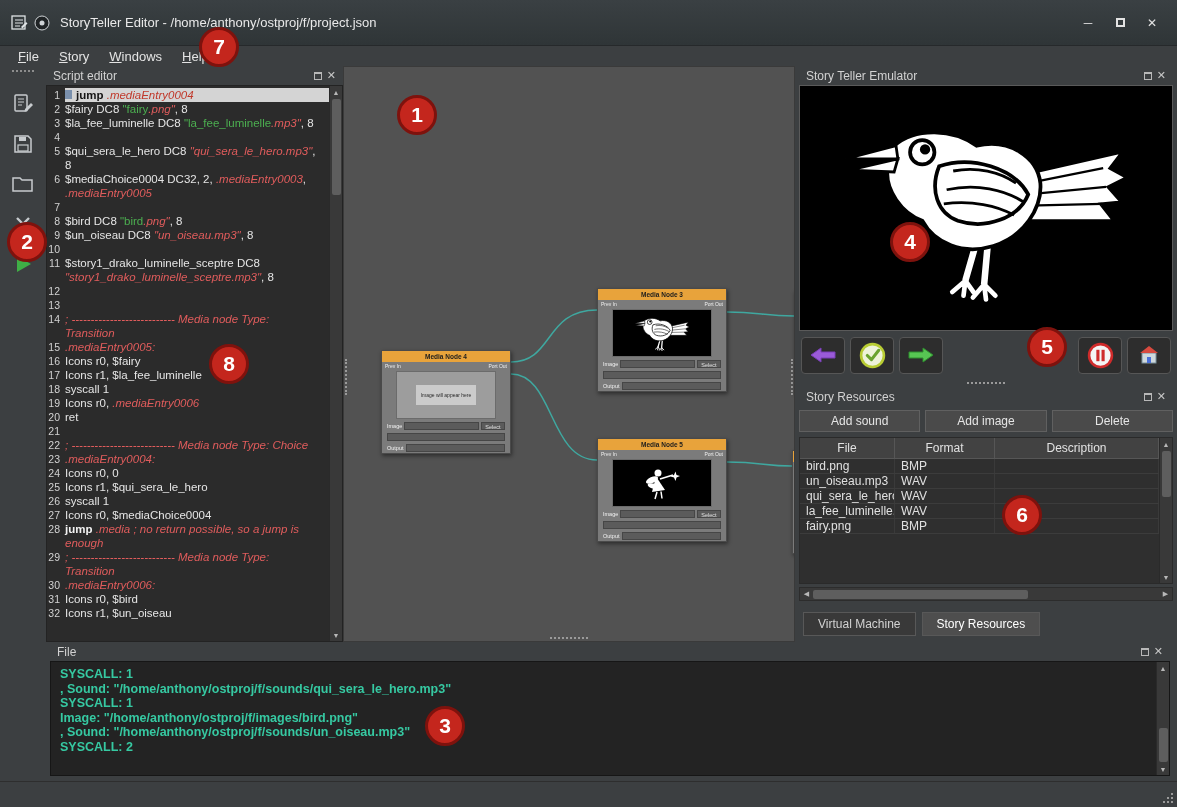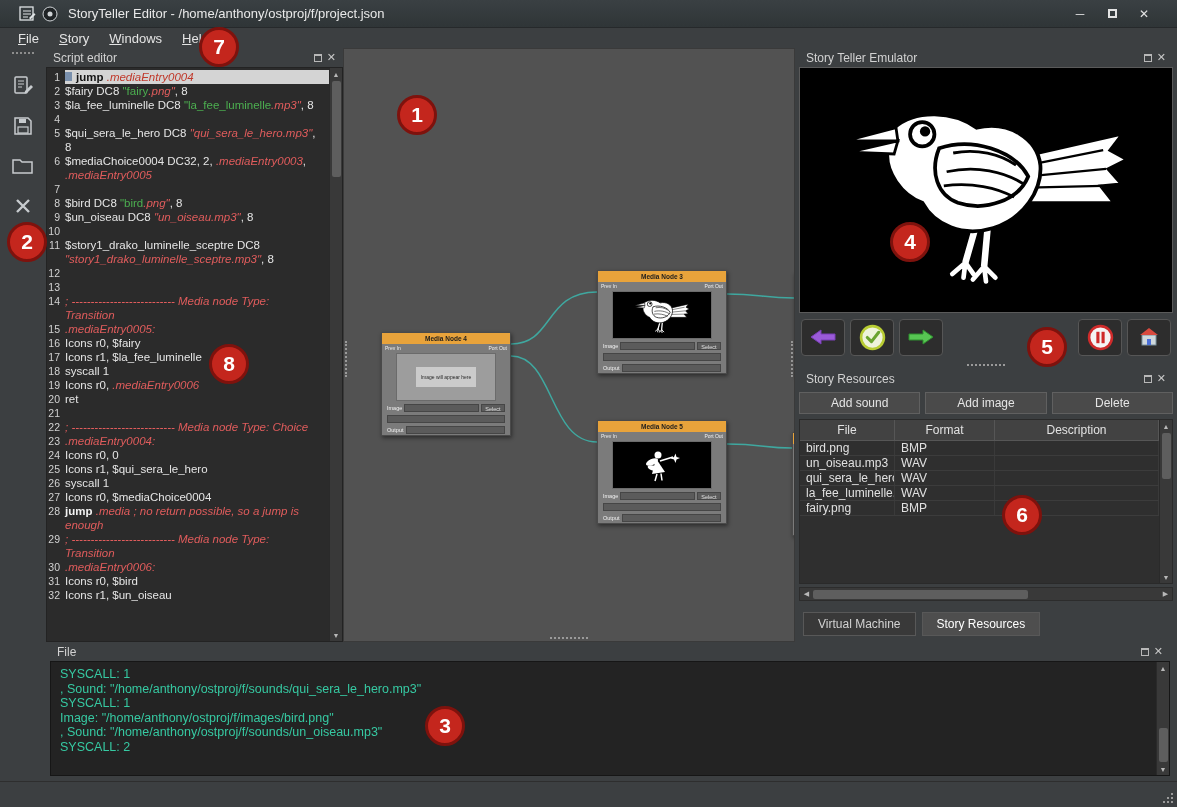--- a/index.html
+++ b/index.html
@@ -1,22 +1,22 @@
 <!DOCTYPE html>
 <html><head>
 <meta charset="utf-8">
 <style>
   *{margin:0;padding:0;box-sizing:border-box;}
   html,body{width:1177px;height:807px;overflow:hidden;background:#3c3f41;
     font-family:"Liberation Sans",sans-serif;color:#d8d8d8;}
   .app{position:relative;width:1177px;height:807px;display:flex;flex-direction:column;background:#3c3f41;}
 
   
-  .titlebar{height:28px;background:linear-gradient(#3a4043,#2f3537);display:flex;align-items:center;
-    padding:0 18px;gap:6px;flex:0 0 auto;border-bottom:1px solid #26292b;}
+  .titlebar{height:46px;background:linear-gradient(#3a4043,#2f3537);display:flex;align-items:center;
+    padding:0 10px;gap:6px;flex:0 0 auto;border-bottom:1px solid #26292b;}
   .tb-icon{display:flex;align-items:center;}
   .tb-title{font-size:13px;color:#e9e9e9;margin-left:4px;flex:1;white-space:nowrap;overflow:hidden;}
   .tb-controls{display:flex;gap:2px;}
   .tbc{width:30px;height:22px;background:transparent;border:none;color:#e3e3e3;font-size:12px;
     cursor:pointer;display:flex;align-items:center;justify-content:center;font-family:"Liberation Sans",sans-serif;}
   .maxbox{width:9px;height:9px;border:2px solid #e3e3e3;display:inline-block;}
 
   
   .menubar{height:20px;display:flex;align-items:center;padding:0 10px;font-size:13px;color:#e4e4e4;gap:4px;flex:0 0 auto;}
   .menu-item{padding:1px 8px;cursor:default;}
@@ -98,21 +98,21 @@
   .hs-thumb{height:9px;background:#5e5e5e;border-radius:2px;width:215px;}
   .res-tabs{display:flex;gap:6px;padding:8px 4px 6px;flex:0 0 auto;}
   .tab{text-align:center;font-size:12px;padding:4px 14px;background:#393939;border:1px solid #585858;
     color:#d2d2d2;cursor:pointer;}
   .tab.active{background:#4e4e4e;color:#ffffff;}
 
   
   .logs-panel{height:139px;flex:0 0 auto;display:flex;flex-direction:column;padding:0 7px 5px 50px;}
   .logs-content{flex:1;background:#232323;border:1px solid #161616;display:flex;min-height:0;}
   .log-lines{flex:1;padding:5px 9px;overflow:hidden;}
-  .log-line{font-size:12.5px;line-height:14.5px;color:#36c9a2;white-space:nowrap;}
+  .log-line{font-size:12.5px;line-height:14.5px;color:#36c9a2;white-space:nowrap;font-weight:bold;}
 
   
   .statusbar{height:26px;flex:0 0 auto;border-top:1px solid #2e2e2e;position:relative;}
   .grip{position:absolute;right:4px;bottom:4px;width:12px;height:12px;}
   .grip::before{content:"";position:absolute;right:0;bottom:0;width:2px;height:2px;background:#9a9a9a;
     box-shadow:-4px 0 #9a9a9a,-8px 0 #9a9a9a,0 -4px #9a9a9a,-4px -4px #9a9a9a,0 -8px #9a9a9a;}
 
   
   .ann{position:absolute;width:40px;height:40px;border-radius:50%;background:#c4261d;border:3px solid #7e120d;
     color:#fff;font-size:21px;font-weight:bold;display:flex;align-items:center;justify-content:center;z-index:60;}

